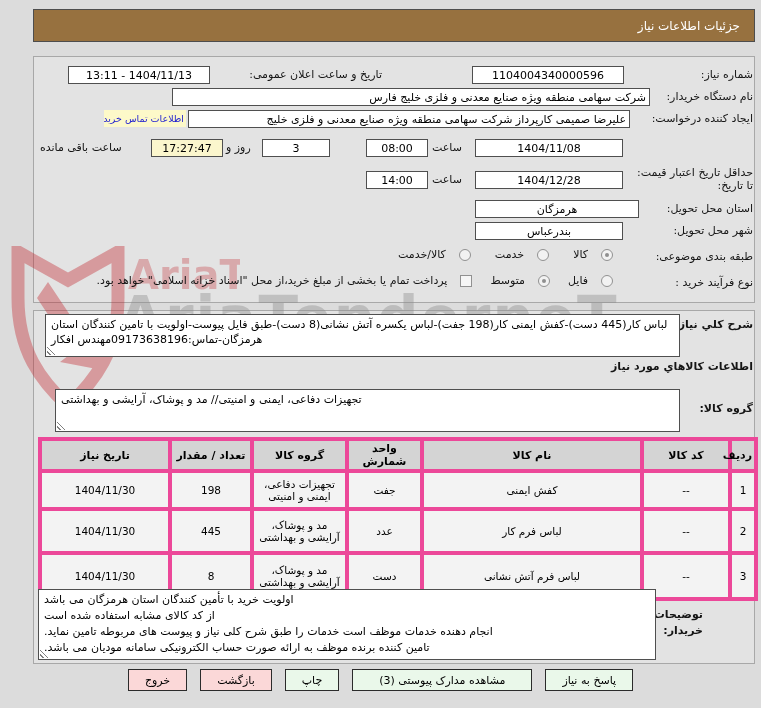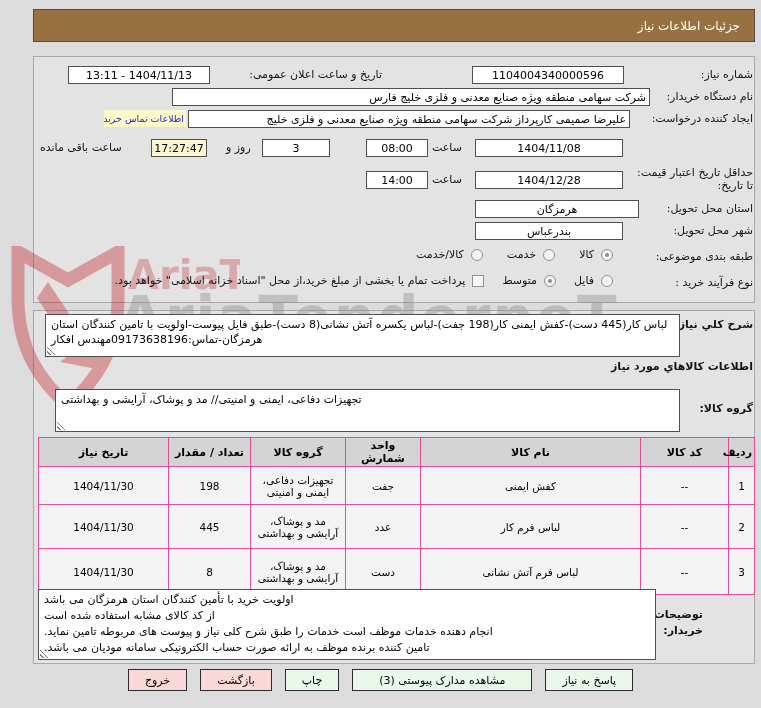--- a/index.html
+++ b/index.html
@@ -20,35 +20,35 @@
   
   .ibox{position:absolute;box-sizing:border-box;height:18px;background:#fff;border:1px solid #4f4f4f;
         font-size:11px;color:#000;display:flex;align-items:center;z-index:3}
   .c{justify-content:center}
   .r{justify-content:flex-start;padding:0 3px;overflow:hidden;white-space:nowrap}
   .yellow{background:#fbf6cd}
   .chip{position:absolute;background:#fdf9c9;color:#1f1fd0;font-size:9.5px;height:17px;line-height:17px;
         text-align:center;z-index:3;white-space:nowrap;overflow:hidden;padding:0 2px;box-sizing:border-box;cursor:pointer}
   
   .rgroup{position:absolute;display:flex;align-items:center;z-index:3;font-size:11px;color:#151515}
-  .ritem{display:flex;align-items:center;gap:7px;white-space:nowrap}
+  .ritem{display:flex;align-items:center;gap:13px;white-space:nowrap}
   .radio{width:12px;height:12px;border-radius:50%;border:1px solid #919191;background:#f2f2f2;
          box-sizing:border-box;position:relative;flex:0 0 auto}
   .radio.sel::after{content:"";position:absolute;inset:3px;border-radius:50%;background:#8f8f8f}
   .chk{width:12px;height:12px;border:1px solid #919191;background:#f6f6f6;box-sizing:border-box;flex:0 0 auto}
   
   .ta{position:absolute;background:#fff;border:1px solid #4f4f4f;box-sizing:border-box;font-size:11px;
       line-height:15px;padding:2px 5px;text-align:left;z-index:3;overflow:hidden;color:#000}
   .rz{position:absolute;left:1px;bottom:1px;width:9px;height:9px;
       background:repeating-linear-gradient(45deg,transparent 0 2px,#808080 2px 3px);
       clip-path:polygon(0 0,0 100%,100% 100%)}
   
   .tbl{position:absolute;left:38px;top:437px;width:716px;border-collapse:collapse;z-index:3;
        direction:rtl;table-layout:fixed}
-  .tbl th,.tbl td{border:1px solid #ec4899;font-size:10.5px;text-align:center;vertical-align:middle;
+  .tbl th,.tbl td{border:4px solid #ec4899;font-size:10.5px;text-align:center;vertical-align:middle;
        padding:1px 2px;color:#000}
   .tbl th{background:#d4d4d4;height:24px;font-size:11px}
   .tbl td{background:#f3f3f3}
   .num{direction:ltr}
   
   .btnrow{position:absolute;left:0;top:669px;width:761px;display:flex;justify-content:center;
           gap:13px;direction:rtl;z-index:3}
   .btn{height:22px;border:1px solid #2b2b2b;font-size:11px;display:flex;align-items:center;
        justify-content:center;box-sizing:border-box;padding:0 16px;cursor:pointer;
        font-family:"DejaVu Sans",sans-serif;color:#000}
@@ -94,21 +94,21 @@
 
   <div class="lbl" style="right:8px;top:112px">ایجاد کننده درخواست:</div>
   <div class="ibox r" style="left:188px;top:110px;width:442px">علیرضا صمیمی کارپرداز شرکت سهامی منطقه ویژه صنایع معدنی و فلزی خلیج</div>
   <div class="chip" style="left:104px;top:110px;width:82px">اطلاعات تماس خریدار</div>
 
   <div class="ibox c" style="left:475px;top:139px;width:148px">1404/11/08</div>
   <div class="lbl" style="left:432px;top:141px">ساعت</div>
   <div class="ibox c" style="left:366px;top:139px;width:62px">08:00</div>
   <div class="ibox c" style="left:262px;top:139px;width:68px">3</div>
   <div class="lbl" style="left:226px;top:141px">روز و</div>
-  <div class="ibox c yellow" style="left:151px;top:139px;width:56px">17:27:47</div>
+  <div class="ibox c yellow" style="left:151px;top:139px;width:72px">17:27:47</div>
   <div class="lbl" style="left:40px;top:141px">ساعت باقی مانده</div>
 
   <div class="lbl lbl2" style="right:8px;top:166px;width:118px">حداقل تاریخ اعتبار قیمت: تا تاریخ:</div>
   <div class="ibox c" style="left:475px;top:171px;width:148px">1404/12/28</div>
   <div class="lbl" style="left:432px;top:173px">ساعت</div>
   <div class="ibox c" style="left:366px;top:171px;width:62px">14:00</div>
 
   <div class="lbl" style="right:8px;top:202px">استان محل تحویل:</div>
   <div class="ibox c" style="left:475px;top:200px;width:164px">هرمزگان</div>
 

